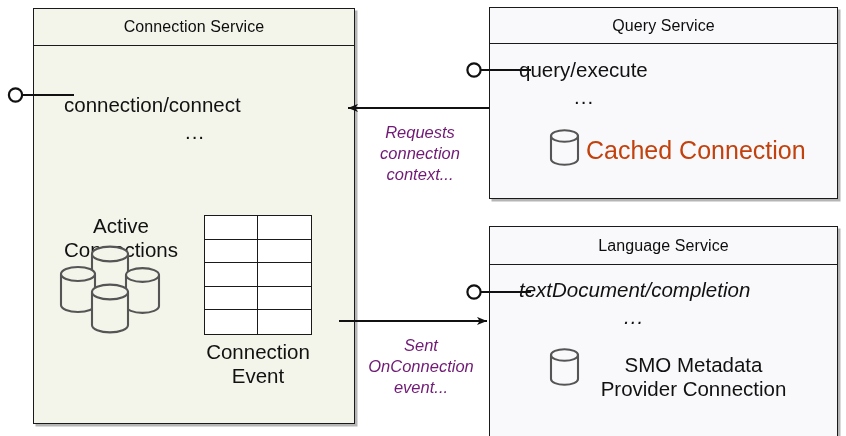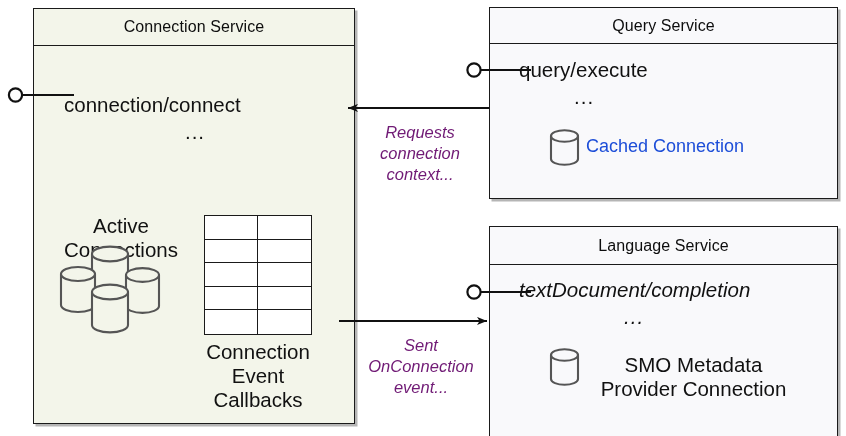--- a/index.html
+++ b/index.html
@@ -63,22 +63,22 @@
   
   .inner-label {
     position: absolute;
     color: #111111;
     font-size: 20.5px;
     line-height: 1.16;
     text-align: center;
   }
   .inline-label {
     position: absolute;
-    color: #1d4ed8;
-    font-size: 18px;
+    color: #c2410c;
+    font-size: 25px;
     line-height: 1.18;
     text-align: left;
     white-space: nowrap;
   }
 
   
   .grid-glyph {
     position: absolute;
     box-sizing: border-box;
     background: #ffffff;
@@ -141,21 +141,20 @@
         <div class="cell lastcol"></div>
         <div class="cell"></div>
         <div class="cell lastcol"></div>
         <div class="cell lastrow"></div>
         <div class="cell lastcol lastrow"></div>
       </div>
 
       <div class="inner-label" style="left:154px; top:294px; width:140px;">
         <span>Connection</span><br>
         <span>Event</span><br>
-        <span>Callbacks</span>
       </div>
     </div>
   </div>
 
   <div class="svc-box plain" style="left:489px; top:7px; width:349px; height:192px;">
     <div class="svc-header" style="height:36px;text-align:center;">Query Service</div>
     <div class="svc-body" style="height:153px;">
       <div class="endpoint-list" style="left:29px; top:13px; width:230px;">
         <span class="endpoint-line">query/execute</span>
         <span class="endpoint-ellipsis" style="text-align:left; padding-left:55px;">...</span>

